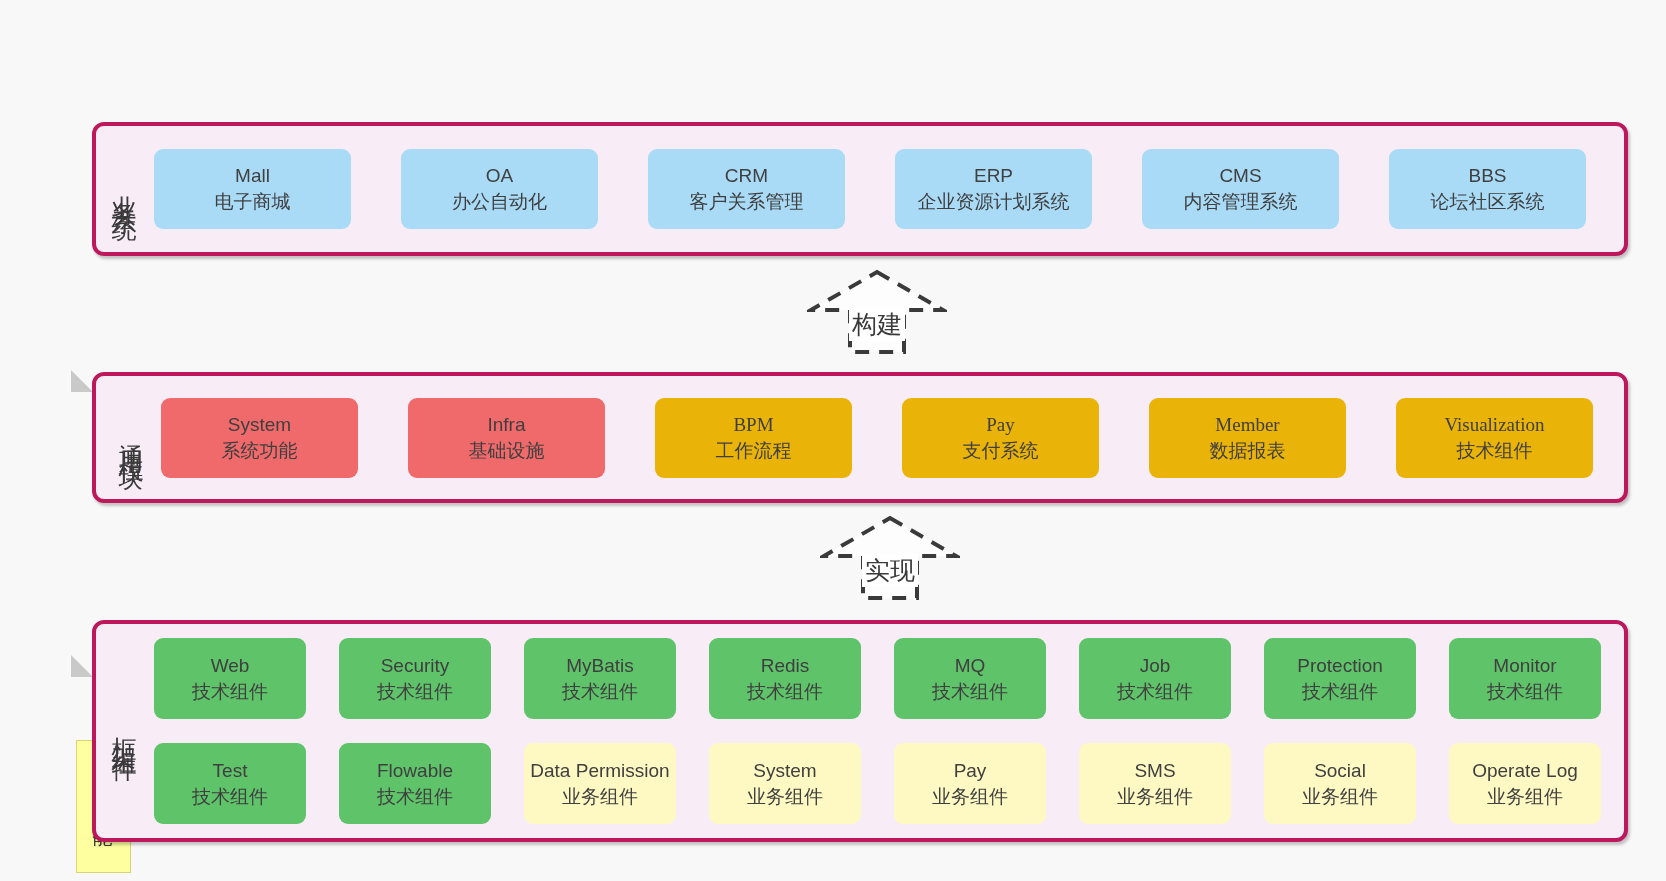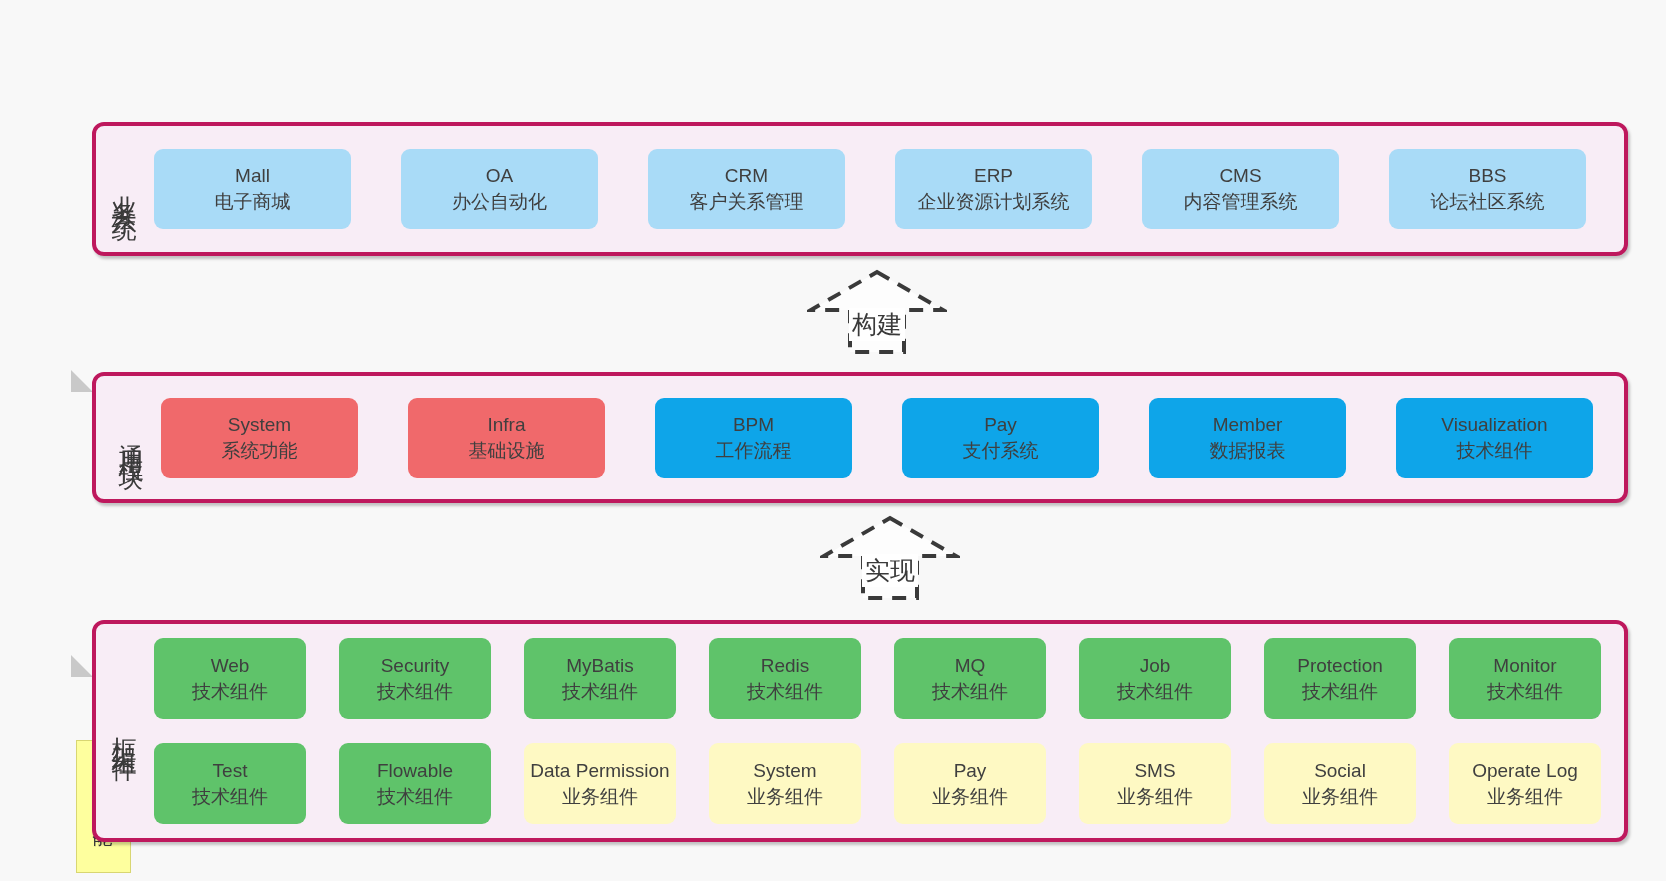--- a/index.html
+++ b/index.html
@@ -47,21 +47,21 @@
 
   .box {
     border-radius:9px;
     display:flex; flex-direction:column;
     align-items:center; justify-content:center;
     text-align:center; font-size:19px; line-height:1.35;
   }
   .boxes-row .box { width:197px; height:80px; }
   .blue        { background:#a9dbf7; }
   .red         { background:#f0696b; }
-  .pink        { background:#0ea5e9; }
+  .pink        { background:#eab308;font-family:Liberation Serif, serif; }
   .green-dark  { background:#5fc36a; }
   .green-light { background:#fef9c3;justify-content:center; }
 
   
   .tag {
     position:absolute; left:38px; width:55px; height:133px;
     background:#feff9e;
     border:1px solid rgba(170,165,60,.45);
     display:flex; align-items:center; justify-content:center;
     writing-mode:vertical-rl; text-orientation:upright;

